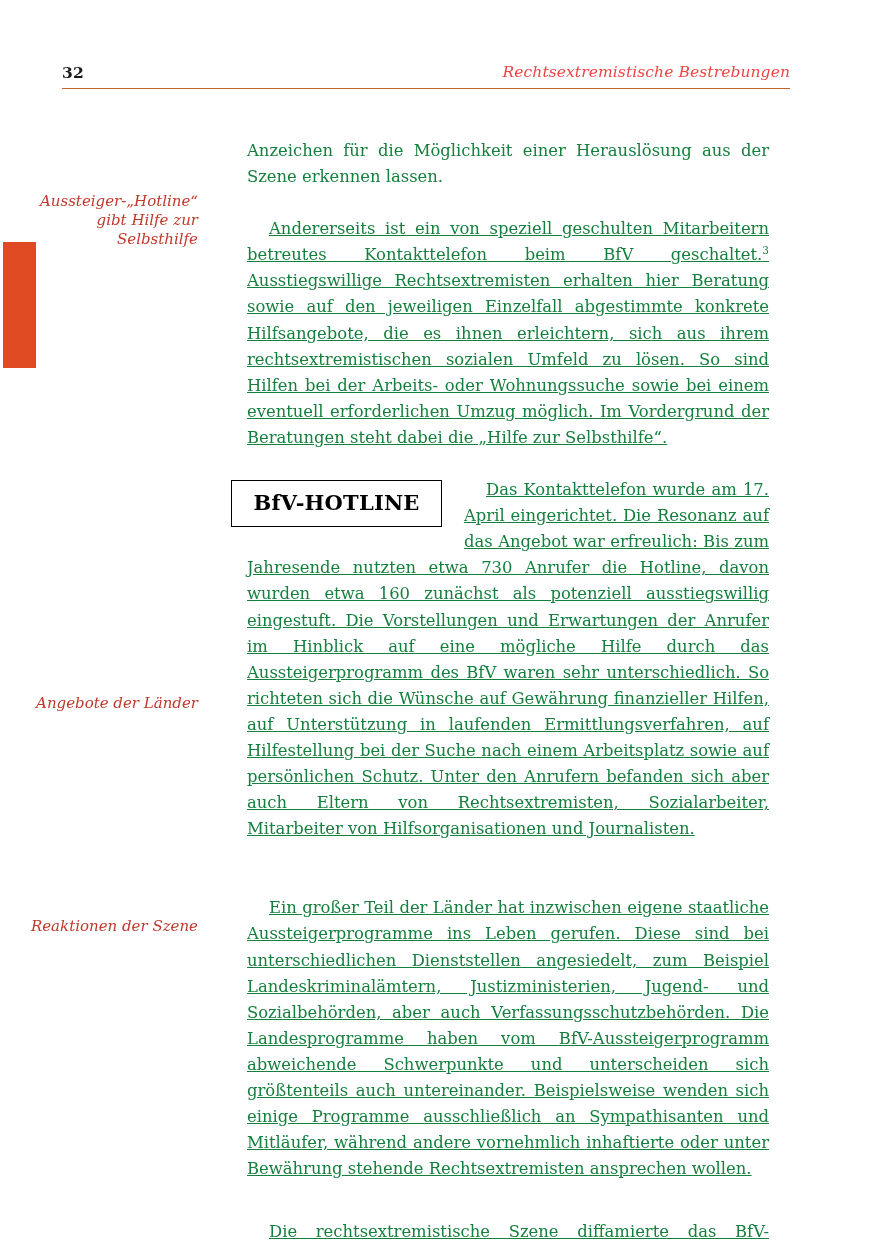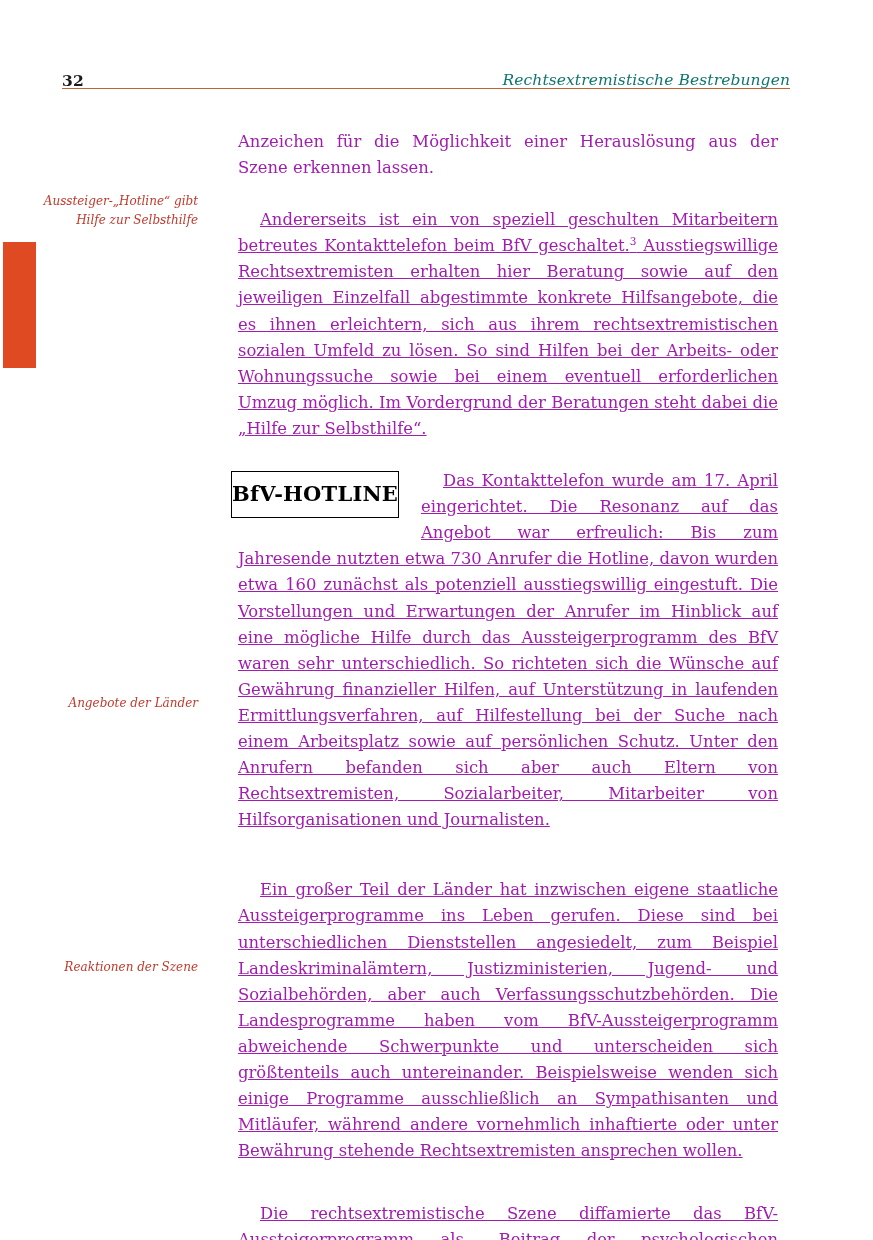--- a/index.html
+++ b/index.html
@@ -23,35 +23,35 @@
 
   
   .header {
     position: absolute;
     left: 62px;
     top: 58px;
     width: 728px;
     height: 30px;
     border-bottom: 1.4px solid #C1622F;
     display: flex;
-    align-items: flex-end;
+    align-items: center;
     justify-content: space-between;
   }
   .folio {
     font-family: "DejaVu Serif", "Liberation Serif", serif;
     font-weight: bold;
     font-size: 15.5px;
     letter-spacing: 0.2px;
     color: #1a1a1a;
     line-height: 1;
   }
   .runhead {
     font-style: italic;
     font-size: 15.5px;
-    color: #0f766e;
+    color: #ef4444;
     line-height: 1;
     letter-spacing: 0.1px;
   }
 
   
   .thumb-tab {
     position: absolute;
     left: 3px;
     top: 242px;
     width: 33px;
@@ -61,27 +61,27 @@
 
   
   .column {
     position: absolute;
     left: 231px;
     top: 122px;
     width: 554px;
   }
 
   p.body {
-    margin: 7px;
+    margin: 16px;
     font-size: 16.4px;
     line-height: 26.1px;
     text-align: justify;
     text-justify: inter-word;
     hyphens: manual;
-    color: #a21caf;
+    color: #15803d;
   }
   p.indent {
     text-indent: 22px;
     text-decoration: underline;
   }
   p.gap-para {
     margin-top: 26px;
   }
   p.gap-section {
     margin-top: 37px;
@@ -89,21 +89,21 @@
   sup.fn {
     font-size: 10.5px;
     vertical-align: super;
     line-height: 0;
   }
 
   
   .hotline-box {
     float: left;
     box-sizing: border-box;
-    width: 168px;
+    width: 211px;
     margin: 3px 22px 7px 0;
     padding: 8px 0 10px 0;
     border: 1.6px solid #000000;
     text-align: center;
     background: #ffffff;
   }
   .hotline-line {
     font-family: "DejaVu Serif", "Liberation Serif", serif;
     font-weight: bold;
     font-size: 21px;
@@ -113,27 +113,27 @@
     white-space: nowrap;
   }
 
   
   .marginal {
     position: absolute;
     width: 168px;
     left: 30px;
     text-align: right;
     font-style: italic;
-    font-size: 12px;
+    font-size: 15px;
     line-height: 19px;
     color: #C0392B;
   }
   #marginal-hotline { top: 192px; }
   #marginal-laender { top: 694px; }
-  #marginal-reaktionen { top: 958px; }
+  #marginal-reaktionen { top: 917px; }
 
   .clearfix::after {
     content: "";
     display: table;
     clear: both;
   }
 </style>
 </head>
 <body>
 

